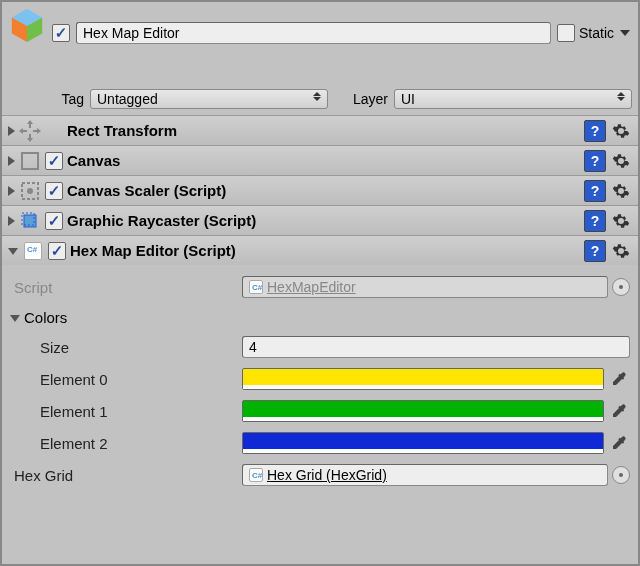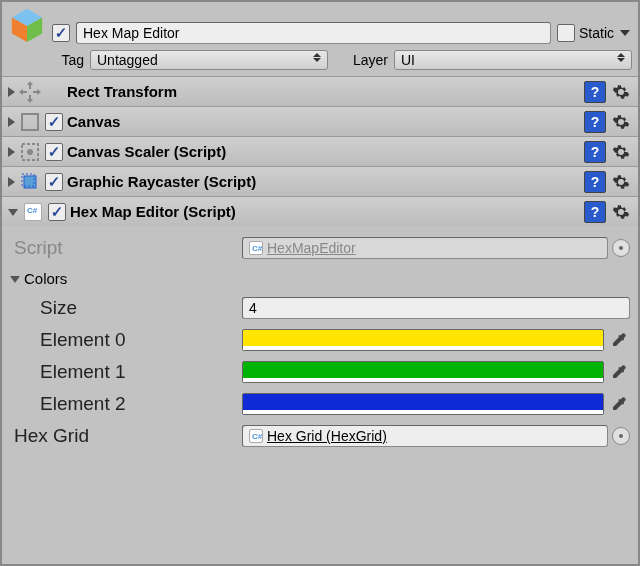--- a/index.html
+++ b/index.html
@@ -66,20 +66,21 @@
   .static-label { font-size: 14px; }
   .static-menu-arrow {
     width: 14px; height: 14px;
     display: flex; align-items:center; justify-content:center;
   }
   .tag-layer-row {
     display: flex;
     align-items: center;
     padding: 2px 6px 6px 48px;
     gap: 6px;
+    margin-top: 39px;
   }
   .tl-label { min-width: 34px; text-align: right; }
   .tl-label.layer { min-width: 44px; margin-left: 10px; }
   .dropdown {
     flex: 1;
     height: 20px;
     background: linear-gradient(#e8e8e8,#d0d0d0);
     border: 1px solid #888;
     border-radius: 3px;
     display: flex;
@@ -159,21 +160,21 @@
     background: #c2c2c2;
   }
   .prop-row {
     display: flex;
     align-items: center;
     height: 32px;
     gap: 4px;
   }
   .prop-label {
     min-width: 228px;
-    font-size: 19px;
+    font-size: 15px;
     color: #222;
     padding-left: 4px;
   }
   .prop-label.dim { color: #888; }
   .prop-label.indent1 { padding-left: 30px; }
   .prop-field {
     flex: 1;
     height: 22px;
     display: flex;
     align-items: center;

